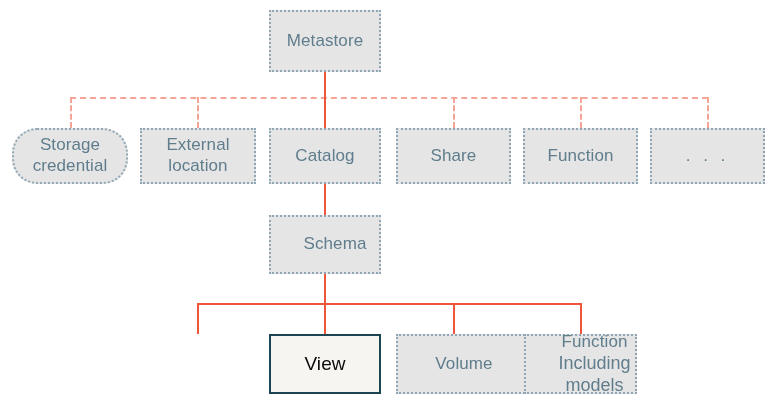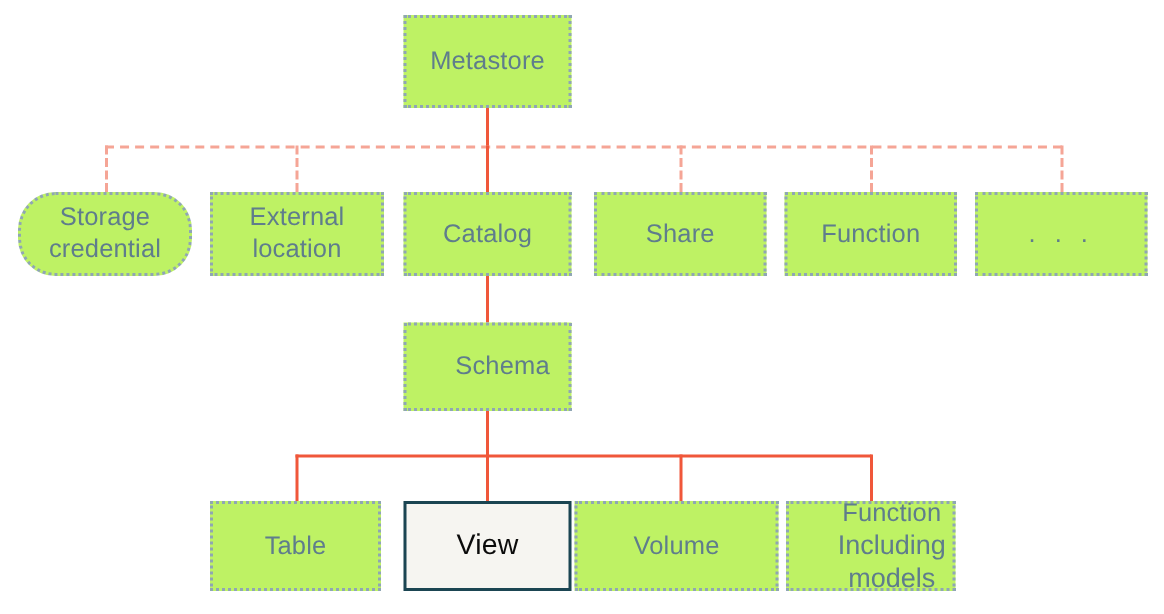--- a/index.html
+++ b/index.html
@@ -17,21 +17,21 @@
     width: 776px;
     height: 409px;
     background: #ffffff;
     overflow: hidden;
   }
 
   
   .node {
     position: absolute;
     box-sizing: border-box;
-    background: #bef264;
+    background: #e5e5e5;
     border: 2px dotted #8FA6B4;
     display: flex;
     flex-direction: column;
     align-items: center;
     justify-content: center;
     text-align: center;
     z-index: 3;
   }
   .node .label {
     color: #5F7D8C;
@@ -146,29 +146,26 @@
   </div>
 
   <div class="node dotted" style="left:650px; top:128px; width:115px; height:56px;">
     <div class="ellipsis">. . .</div>
   </div>
 
   <div class="node dotted" style="left:269px; top:215px; width:112px; height:59px;padding-left:20px;">
     <div class="label">Schema</div>
   </div>
 
-  <div class="node dotted" style="left:140px; top:334px; width:114px; height:60px;">
-    <div class="label">Table</div>
-  </div>
 
   <div class="node highlight" style="left:269px; top:334px; width:112px; height:60px;">
     <div class="label">View</div>
   </div>
 
-  <div class="node dotted" style="left:383px; top:334px; width:136px; height:60px;">
+  <div class="node dotted" style="left:396px; top:334px; width:136px; height:60px;">
     <div class="label">Volume</div>
   </div>
 
   <div class="node dotted" style="left:524px; top:334px; width:113px; height:60px;padding-left:28px;">
     <div class="label">Function</div>
     <div class="sublabel">Including
 models</div>
   </div>
 
 </div>

